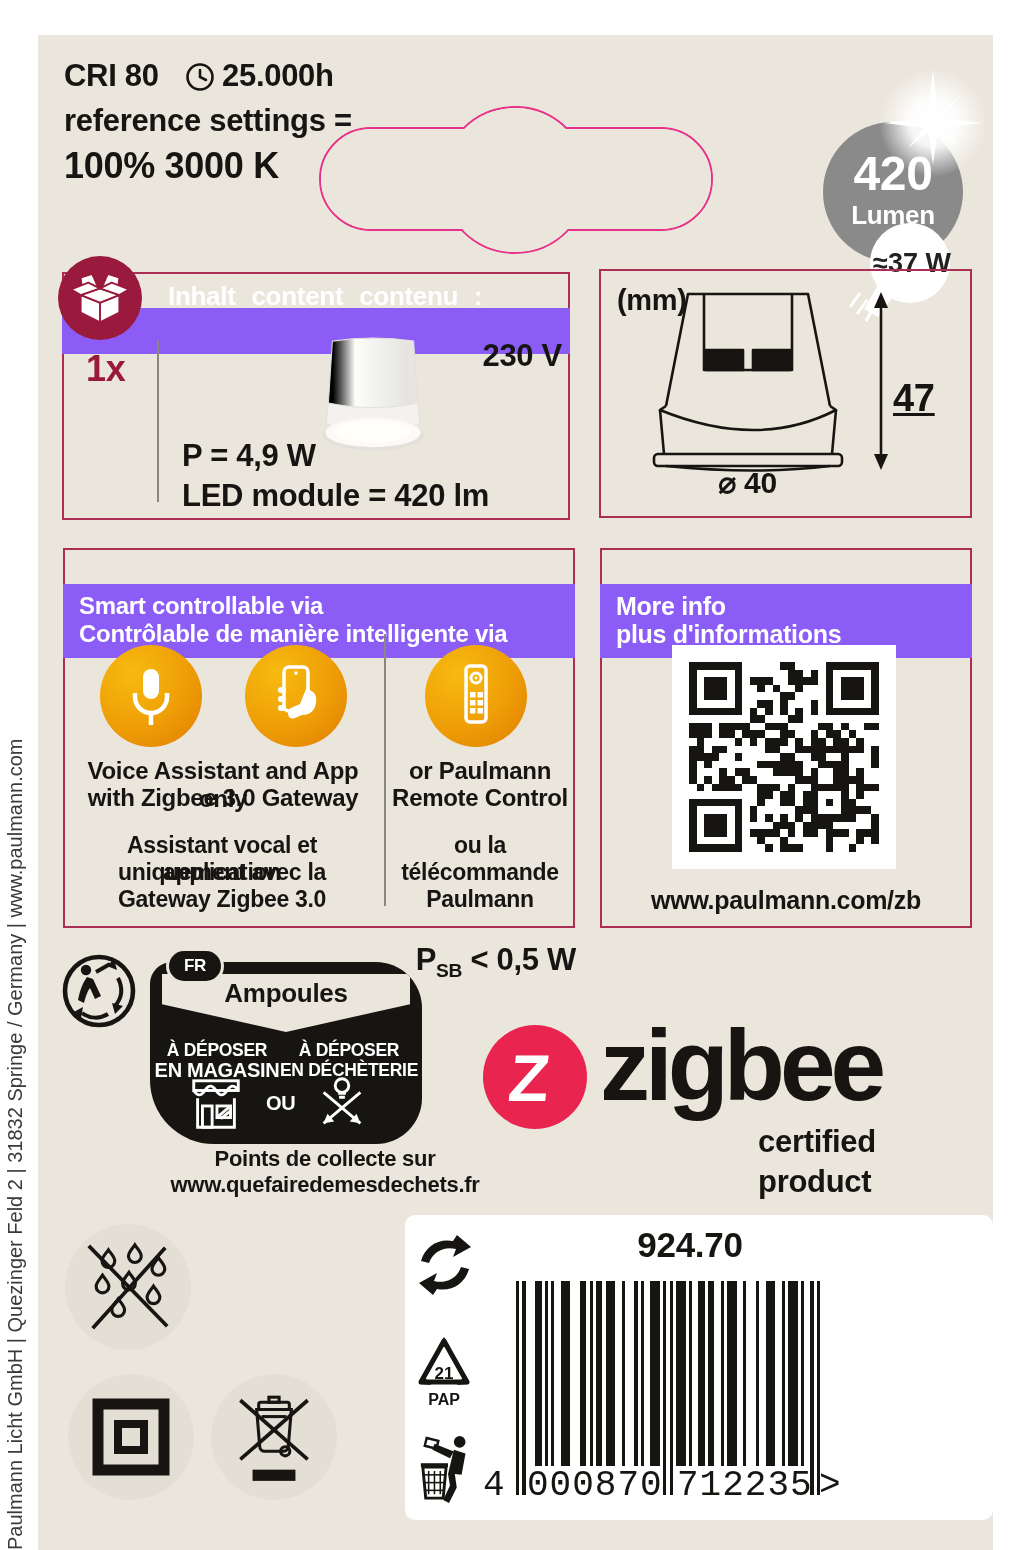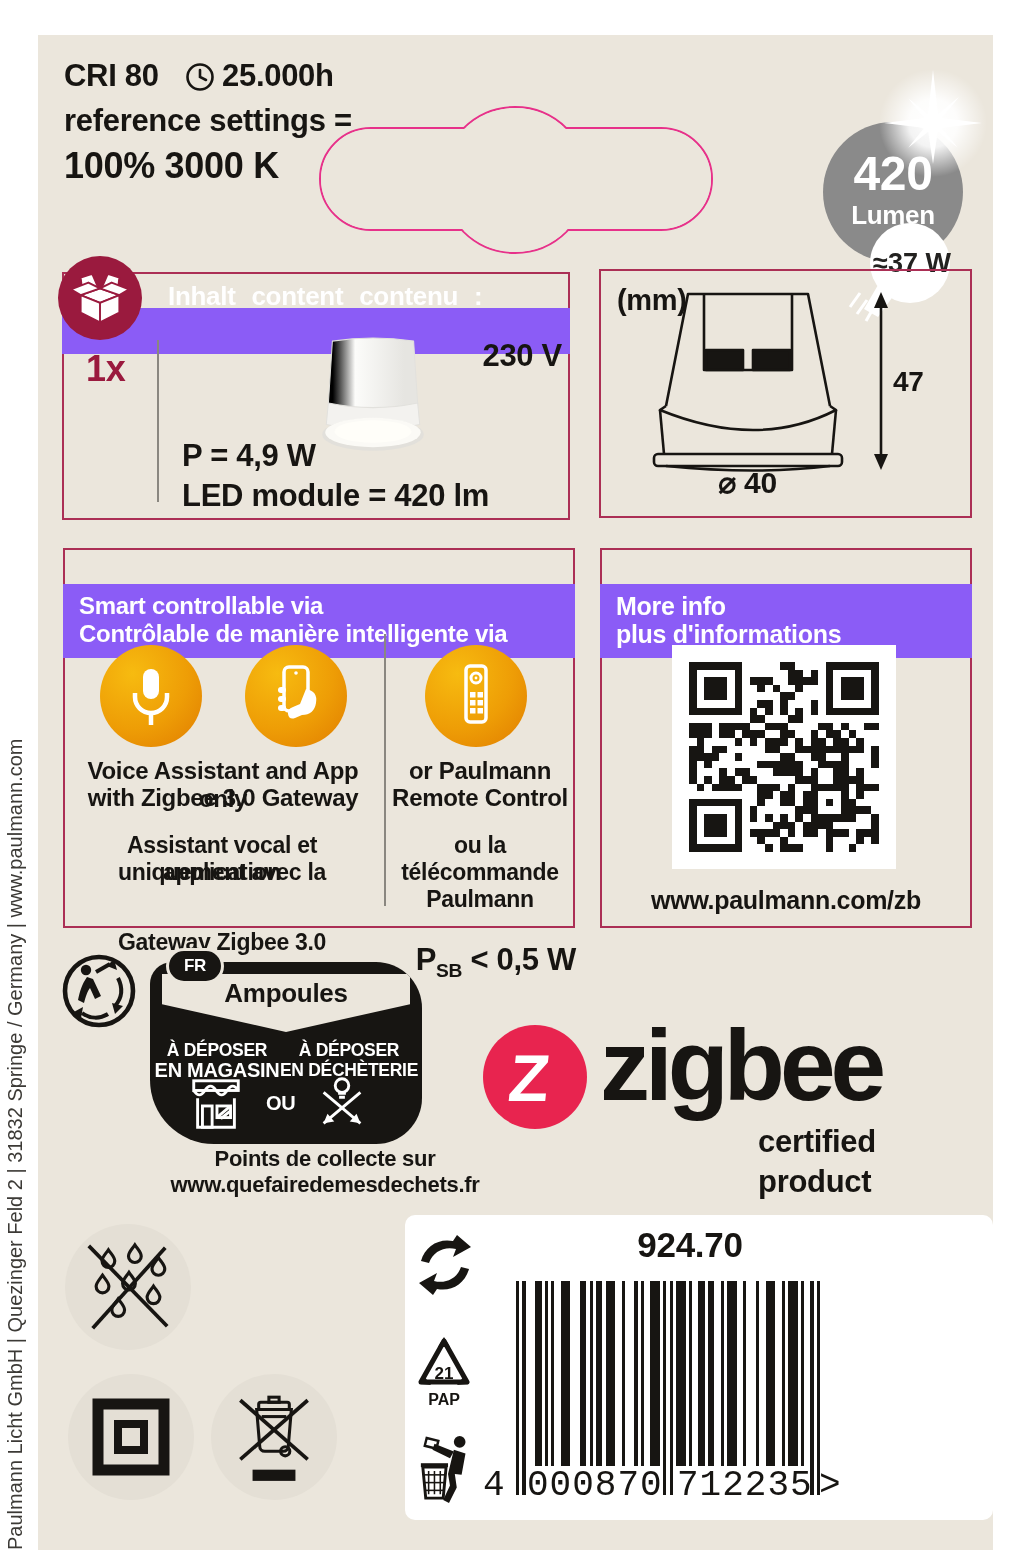--- a/index.html
+++ b/index.html
@@ -126,21 +126,21 @@
       <path d="M58 124 L52 128 Q150 168 228 128 L222 124"></path>
       <path d="M52 128 L56 172"></path>
         <path d="M228 128 L224 172"></path>
       <rect x="46" y="172" width="188" height="12" rx="4"></rect>
       <path d="M58 184 Q150 193 222 184"></path>
       <path d="M273 18 V180"></path>
     </g>
     <path d="M273 10 l-7 16 h14 Z" fill="#171512"></path>
     <path d="M273 188 l-7 -16 h14 Z" fill="#171512"></path>
   </svg>
-  <div class="abs b" style="left:893px;top:366px;font-size:28px;">47</div>
+  <div class="abs b" style="left:893px;top:377px;font-size:38px;text-decoration:underline;">47</div>
   <div class="abs b ctr" style="left:680px;top:465px;width:135px;font-size:30px;">⌀ 40</div>
 
   <div class="abs rbox" style="left:63px;top:548px;width:512px;height:380px;"></div>
   <div class="abs band" style="left:63px;top:548px;width:512px;height:74px;">
     <div class="b" style="padding:8px 0 0 16px;font-size:24px;line-height:28px;">Smart controllable via</div>
     <div class="b" style="padding:0 0 0 16px;font-size:24px;line-height:28px;">Contrôlable de manière intelligente via</div>
   </div>
   <div class="abs circle orange" style="left:100px;top:645px;width:102px;height:102px;">
     <svg style="position:absolute;left:21px;top:18px;" width="60" height="66" viewBox="0 0 60 66">
       <rect x="22" y="6" width="16" height="30" rx="8" fill="#fff"></rect>
@@ -175,21 +175,21 @@
           <rect x="31.5" y="46" width="5.5" height="5.5"></rect>
       </g>
     </svg>
   </div>
   <div class="abs b ctr" style="left:70px;top:757px;width:306px;font-size:24px;">Voice Assistant and App only</div>
   <div class="abs b ctr" style="left:70px;top:784px;width:306px;font-size:24px;">with Zigbee 3.0 Gateway</div>
   <div class="abs b ctr" style="left:390px;top:757px;width:180px;font-size:24px;">or Paulmann</div>
   <div class="abs b ctr" style="left:390px;top:784px;width:180px;font-size:24px;">Remote Control</div>
   <div class="abs b ctr" style="left:66px;top:832px;width:312px;font-size:23px;">Assistant vocal et application</div>
   <div class="abs b ctr" style="left:66px;top:859px;width:312px;font-size:23px;">uniquement avec la</div>
-  <div class="abs b ctr" style="left:66px;top:886px;width:312px;font-size:23px;margin-top:43px;">Gateway Zigbee 3.0</div>
+  <div class="abs b ctr" style="left:66px;top:886px;width:312px;font-size:23px;">Gateway Zigbee 3.0</div>
   <div class="abs b ctr" style="left:390px;top:832px;width:180px;font-size:23px;">ou la</div>
   <div class="abs b ctr" style="left:390px;top:859px;width:180px;font-size:23px;">télécommande</div>
   <div class="abs b ctr" style="left:390px;top:886px;width:180px;font-size:23px;">Paulmann</div>
 
   <div class="abs rbox" style="left:600px;top:548px;width:372px;height:380px;"></div>
   <div class="abs band" style="left:600px;top:548px;width:372px;height:74px;">
     <div class="b" style="padding:8px 0 0 16px;font-size:25px;line-height:28px;">More info</div>
     <div class="b" style="padding:0 0 0 16px;font-size:25px;line-height:28px;">plus d'informations</div>
   </div>
   <div class="abs" style="left:672px;top:645px;width:224px;height:224px;background:#fff;">

